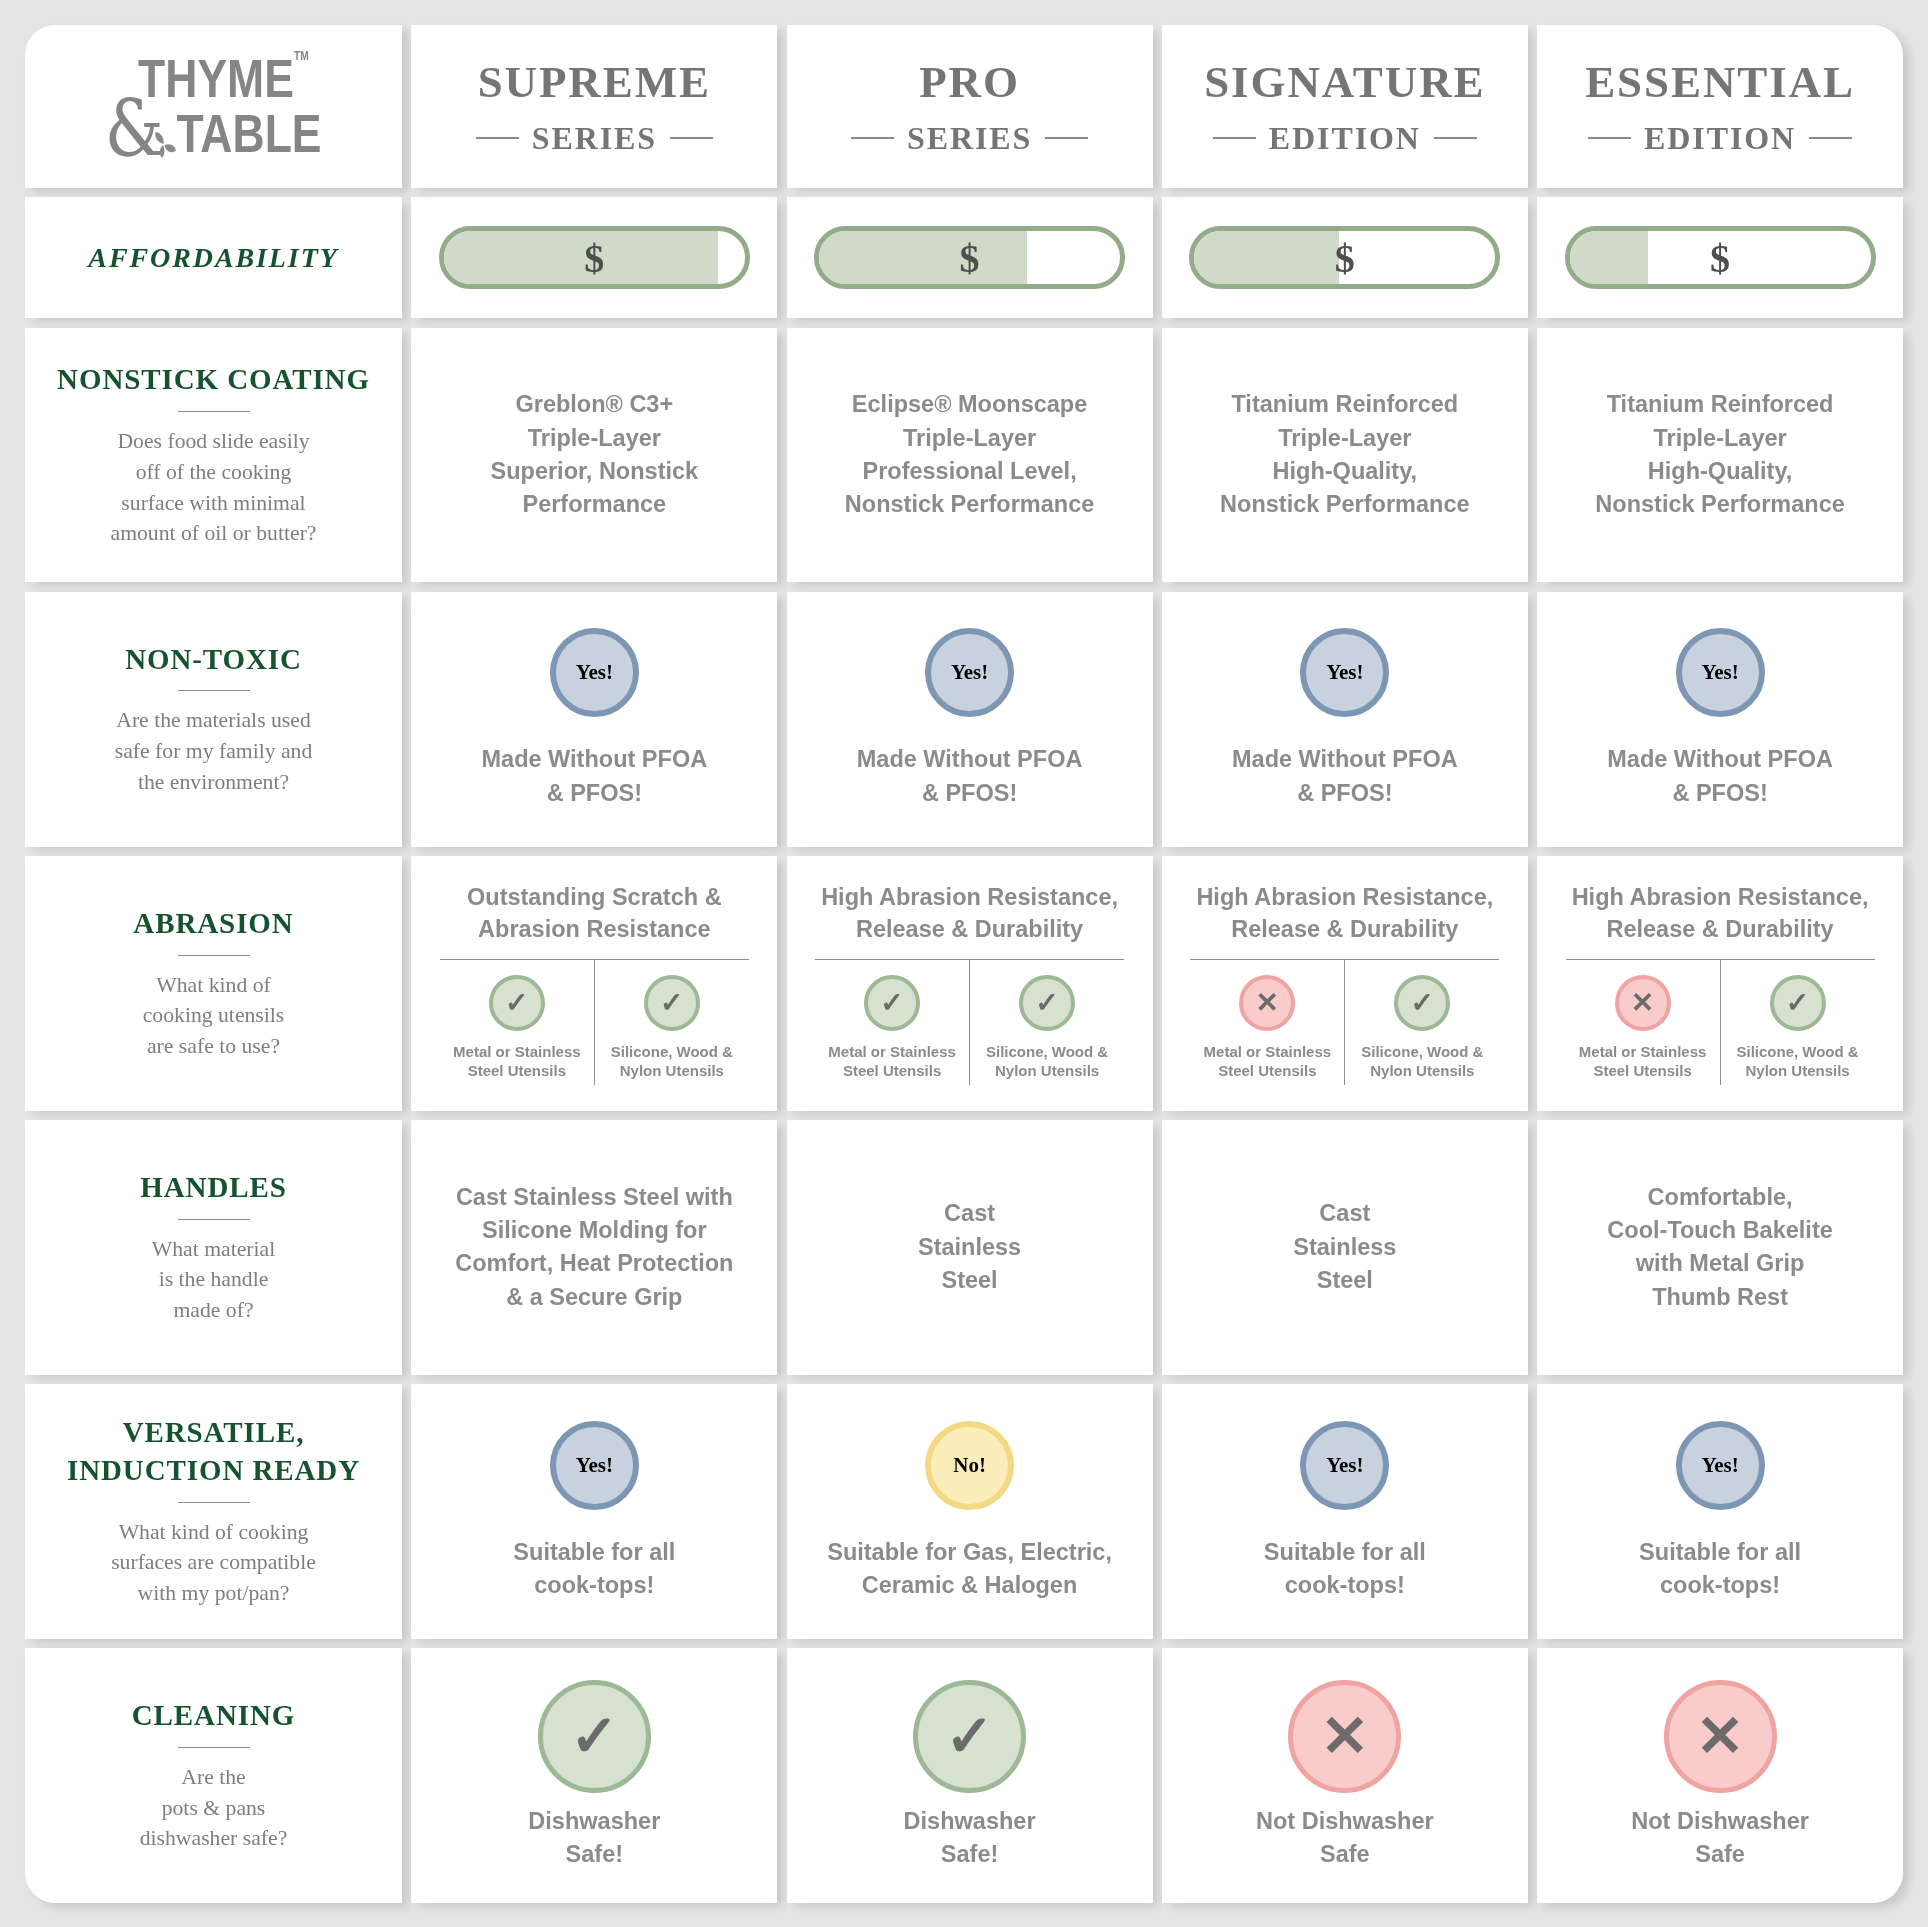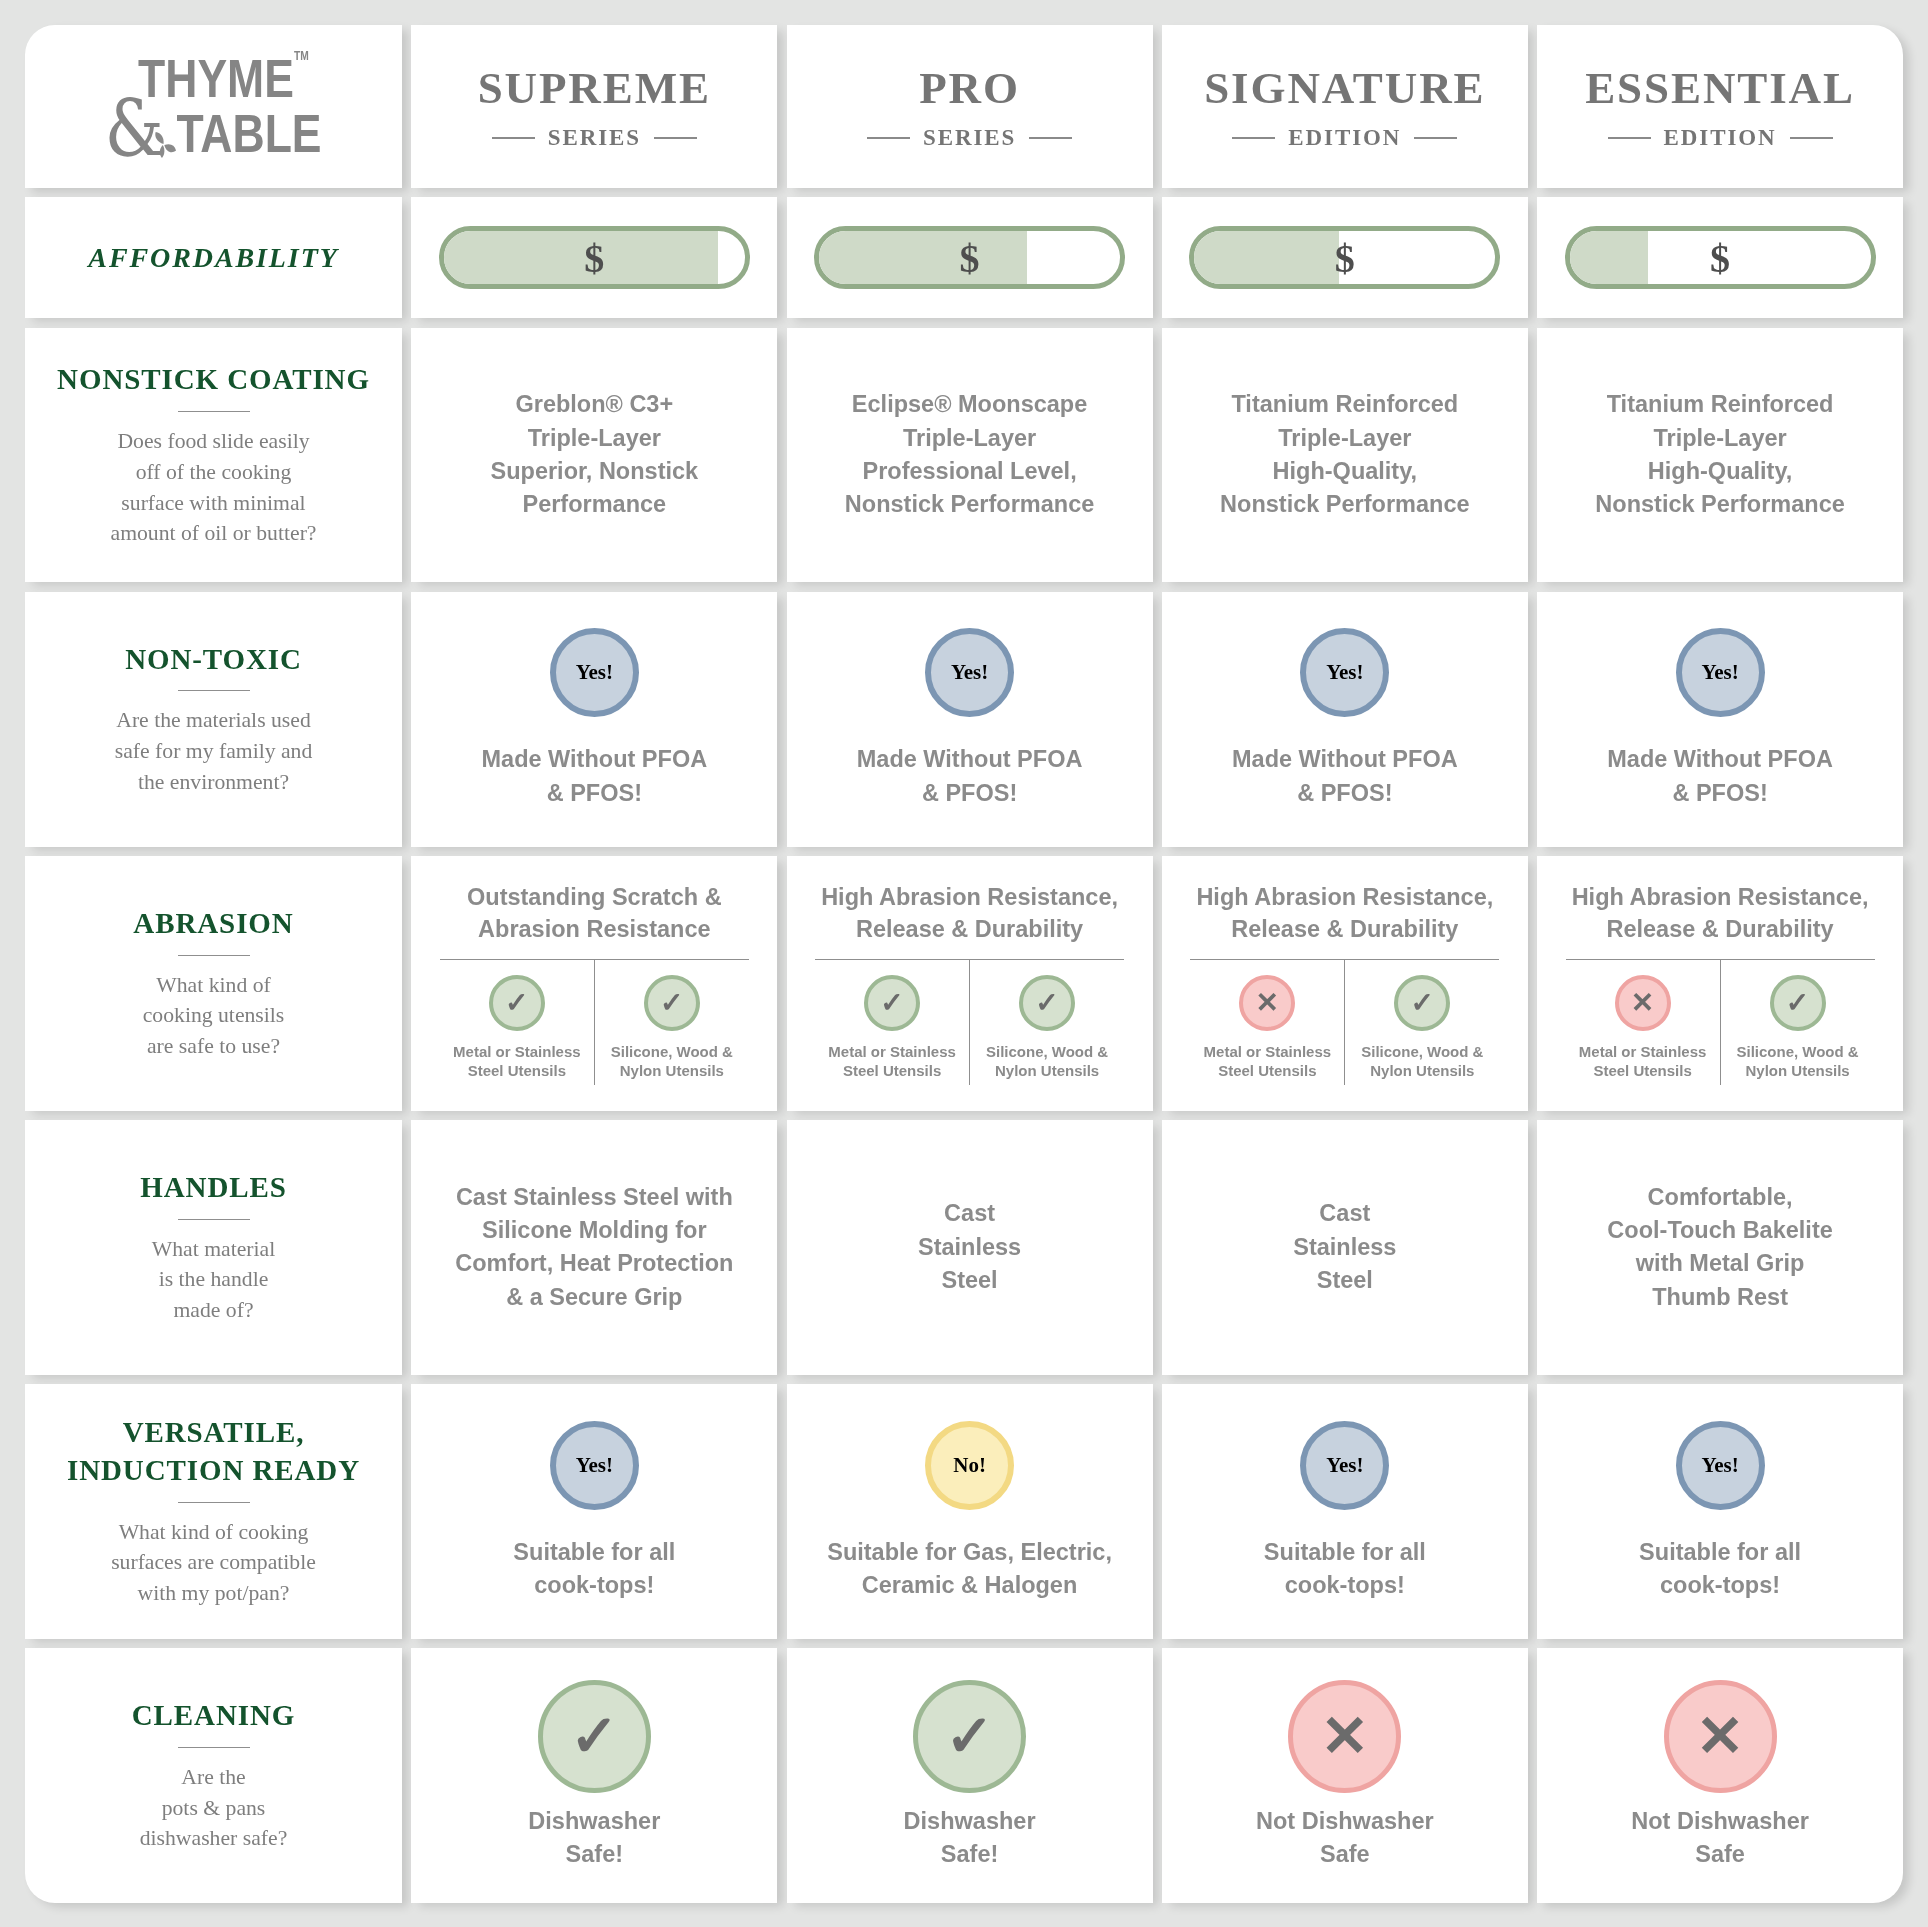--- a/index.html
+++ b/index.html
@@ -26,21 +26,21 @@
     box-sizing:border-box;
   }
   .r-tl{border-top-left-radius:30px}
   .r-tr{border-top-right-radius:30px}
   .r-bl{border-bottom-left-radius:30px}
   .r-br{border-bottom-right-radius:30px}
 
   
   .col-title{font-family:"Liberation Serif",serif;font-weight:700;font-size:45px;letter-spacing:1.9px;color:#757575}
   .col-sub{display:flex;align-items:center;gap:13px;margin-top:11.3px;
-    font-family:"Liberation Serif",serif;font-weight:700;font-size:23px;letter-spacing:1.9px;color:#757575}
+    font-family:"Liberation Serif",serif;font-weight:700;font-size:32px;letter-spacing:1.9px;color:#757575}
   .dash{width:43px;border-top:2.8px solid #8a8a8a}
 
   
   .logo{color:#858585;transform:scaleX(.84);line-height:1}
   .logo-top{font-weight:800;font-size:53px;letter-spacing:0;padding-left:24.5px;position:relative;white-space:nowrap}
   .logo-top .tm{font-size:12.2px;font-weight:700;vertical-align:top;position:relative;top:-1.9px}
   .logo-bottom{display:flex;align-items:flex-start;justify-content:center;margin-top:-5.6px}
   .amp{font-family:"DejaVu Serif",serif;font-size:79px;font-weight:400;line-height:.78;margin-right:-5.6px}
   .logo-bottom .word{font-weight:800;font-size:53px;line-height:1;margin-top:7.5px}
   .leaf{margin:32px -1.9px 0 -9.4px}

